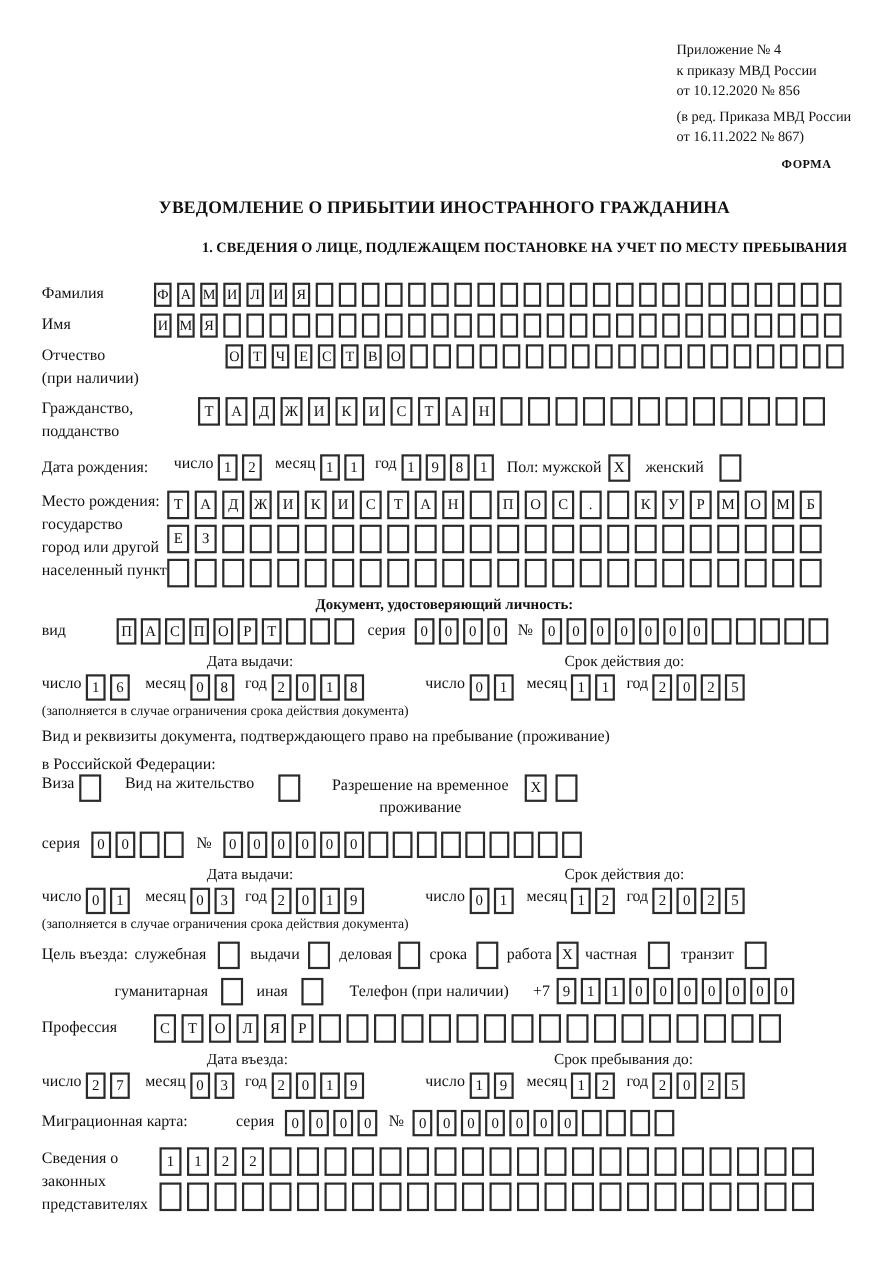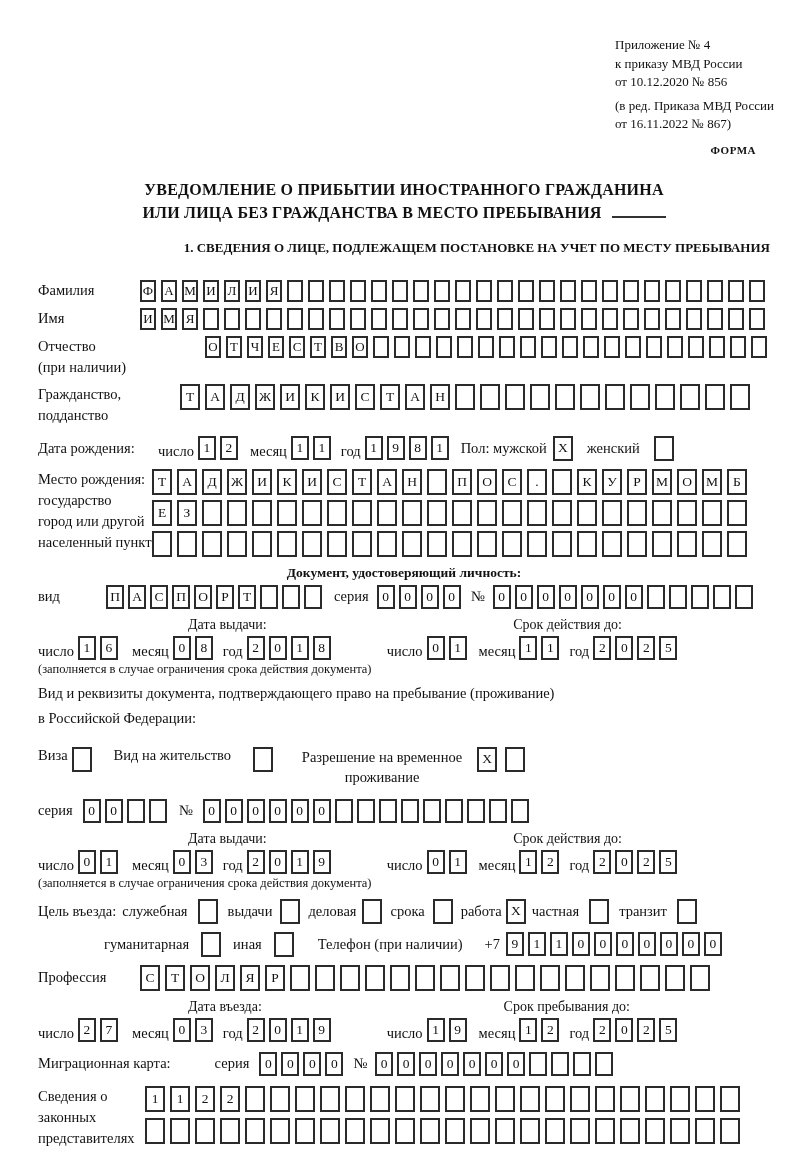--- a/index.html
+++ b/index.html
@@ -21,21 +21,21 @@
   .box{box-sizing:border-box;border:2px solid #2b2b2b;display:flex;align-items:center;justify-content:center;
        font-size:13px;width:16px;height:22px;flex-shrink:0;background:#fff;}
   .box.bw{width:20px;height:26px;font-size:13.5px;}
   .box.bm{width:18px;height:24px;font-size:13.5px;}
   .chk{box-sizing:border-box;border:2px solid #2b2b2b;width:20px;height:25px;display:inline-flex;
        align-items:center;justify-content:center;font-size:13.5px;flex-shrink:0;background:#fff;}
   .note{font-size:12.5px;padding-right:18px;margin-top:2px;}
   .dochead{text-align:center;font-weight:bold;font-size:13.5px;margin-top:8px;}
   .dhead{display:flex;margin-top:8px;font-size:14px;}
   .dgrow{display:flex;align-items:center;margin-top:3px;}
-  .dgrp{display:flex;align-items:flex-end;gap:4px;font-size:14.5px;}
+  .dgrp{display:flex;align-items:flex-start;gap:4px;font-size:14.5px;}
   .ctr{text-align:center;line-height:20px;}
   .plain{font-size:14.5px;}
   .stack3 > .boxes{margin-top:0;}
   .stack3 .boxes + .boxes{margin-top:5px;}
 </style>
 </head>
 <body>
 
 <div class="page">
 
@@ -45,21 +45,20 @@
     <div>от 10.12.2020 № 856</div>
     <div class="g2">
       <div>(в ред. Приказа МВД России</div>
       <div>от 16.11.2022 № 867)</div>
     </div>
   </div>
   <div class="forma">ФОРМА</div>
 
   <div class="title">
     <div>УВЕДОМЛЕНИЕ О ПРИБЫТИИ ИНОСТРАННОГО ГРАЖДАНИНА</div>
-    <div><span>ИЛИ ЛИЦА БЕЗ ГРАЖДАНСТВА В МЕСТО ПРЕБЫВАНИЯ</span><span class="uline"></span></div>
   </div>
 
   <div class="sec">1. СВЕДЕНИЯ О ЛИЦЕ, ПОДЛЕЖАЩЕМ ПОСТАНОВКЕ НА УЧЕТ ПО МЕСТУ ПРЕБЫВАНИЯ</div>
 
   <div class="frow" style="margin-top:24px">
     <span class="lbl" style="width:102px">Фамилия</span>
     <span class="boxes" style="display: flex;">
         <span class="box">Ф</span>
         <span class="box">А</span>
         <span class="box">М</span>
@@ -395,21 +394,21 @@
           <span class="box bm">2</span>
           <span class="box bm">5</span>
         </span>
     </span>
   </div>
   <div class="note">(заполняется в случае ограничения срока действия документа)</div>
 
   <div class="plain" style="margin-top:8px">Вид и реквизиты документа, подтверждающего право на пребывание (проживание)</div>
   <div class="plain" style="margin-top:8px">в Российской Федерации:</div>
 
-  <div class="frow top" style="margin-top:20px">
+  <div class="frow top" style="margin-top:0">
     <span class="plain">Виза</span>
     <span class="chk" style="margin-left:4px"></span>
     <span class="plain" style="margin-left:22px">Вид на жительство</span>
     <span class="chk" style="margin-left:22px"></span>
     <span class="plain ctr" style="margin-left:20px;width:178px">Разрешение на временное проживание</span>
     <span class="chk" style="margin-left:6px">X</span>
     <span class="chk" style="margin-left:8px"></span>
   </div>
 
   <div class="frow" style="margin-top:12px">

